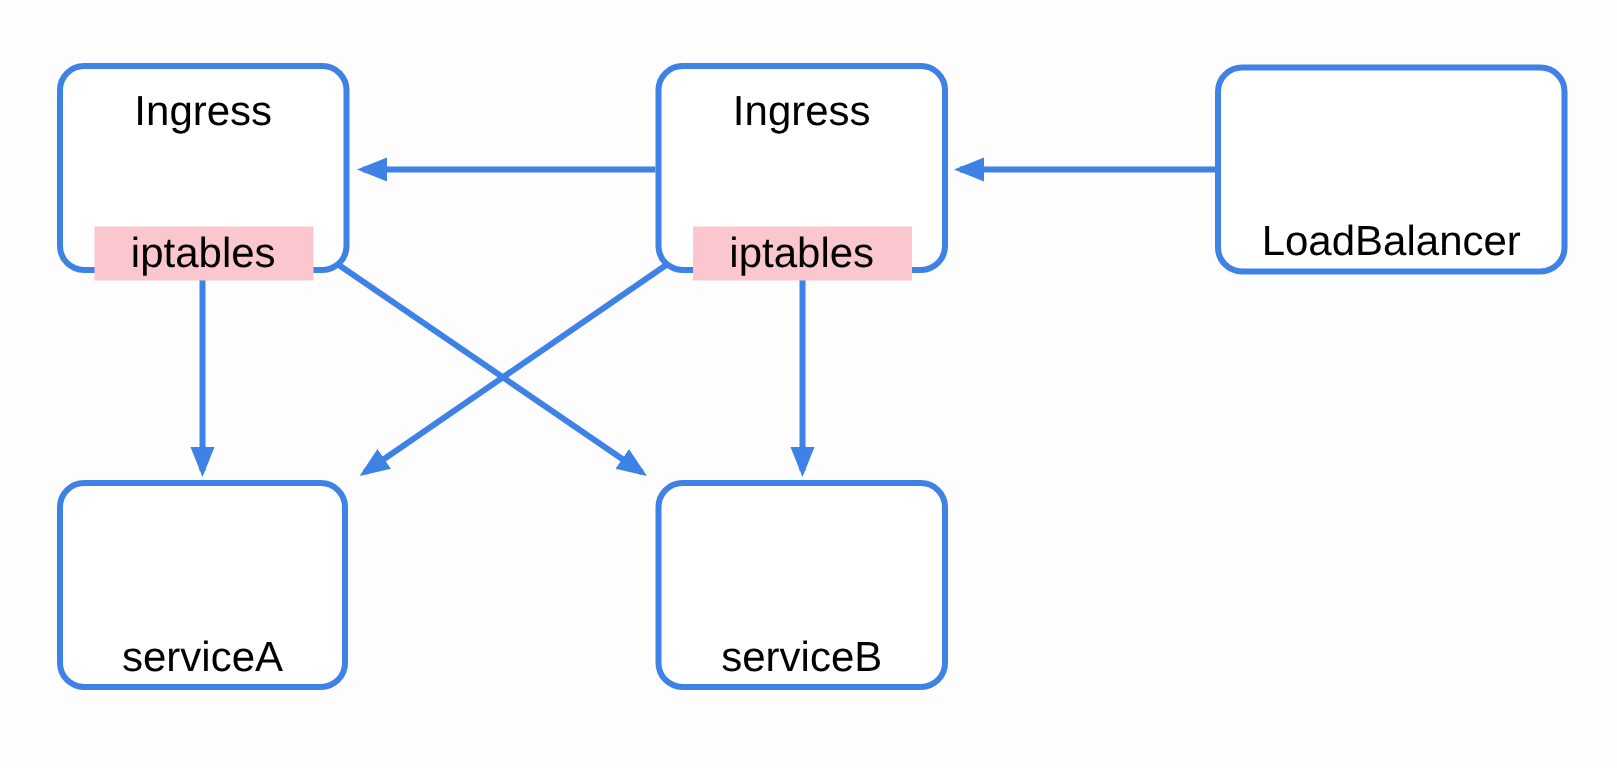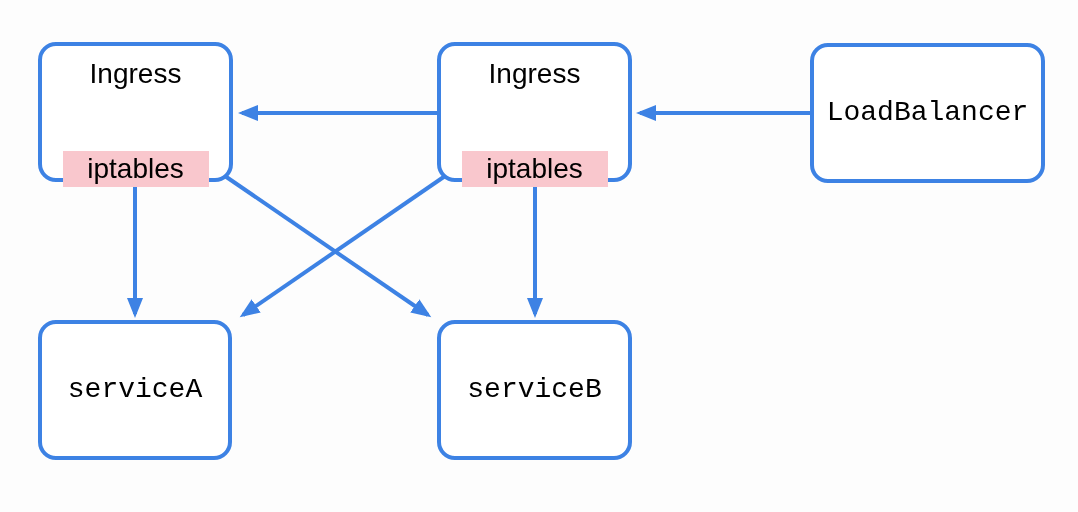--- a/index.html
+++ b/index.html
@@ -39,21 +39,21 @@
     background: var(--node_fill);
     border: 4px solid var(--accent);
     border-radius: 18px;
     display: flex;
     flex-direction: column;
     align-items: center;
     font-size: 28px;
     line-height: 36px;
     gap: 36px;
   }
-  .node--center { justify-content: center; font-family: Liberation Mono, monospace; }
+  .node--center { justify-content: flex-end; }
   #node-ingress      { left: 38px;  top: 42px;  width: 195px; height: 140px; }
   #node-nodeport     { left: 437px; top: 42px;  width: 195px; height: 140px; }
   #node-loadbalancer { left: 810px; top: 43px;  width: 235px; height: 140px; }
   #node-servicea     { left: 38px;  top: 320px; width: 194px; height: 140px; }
   #node-serviceb     { left: 437px; top: 320px; width: 195px; height: 140px; }
   .node-label { margin-top: 10px; }
   .node--center .node-label { margin-top: 0; }
   .chip {
     margin-top: 23px;
     width: 146px; height: 52px;

